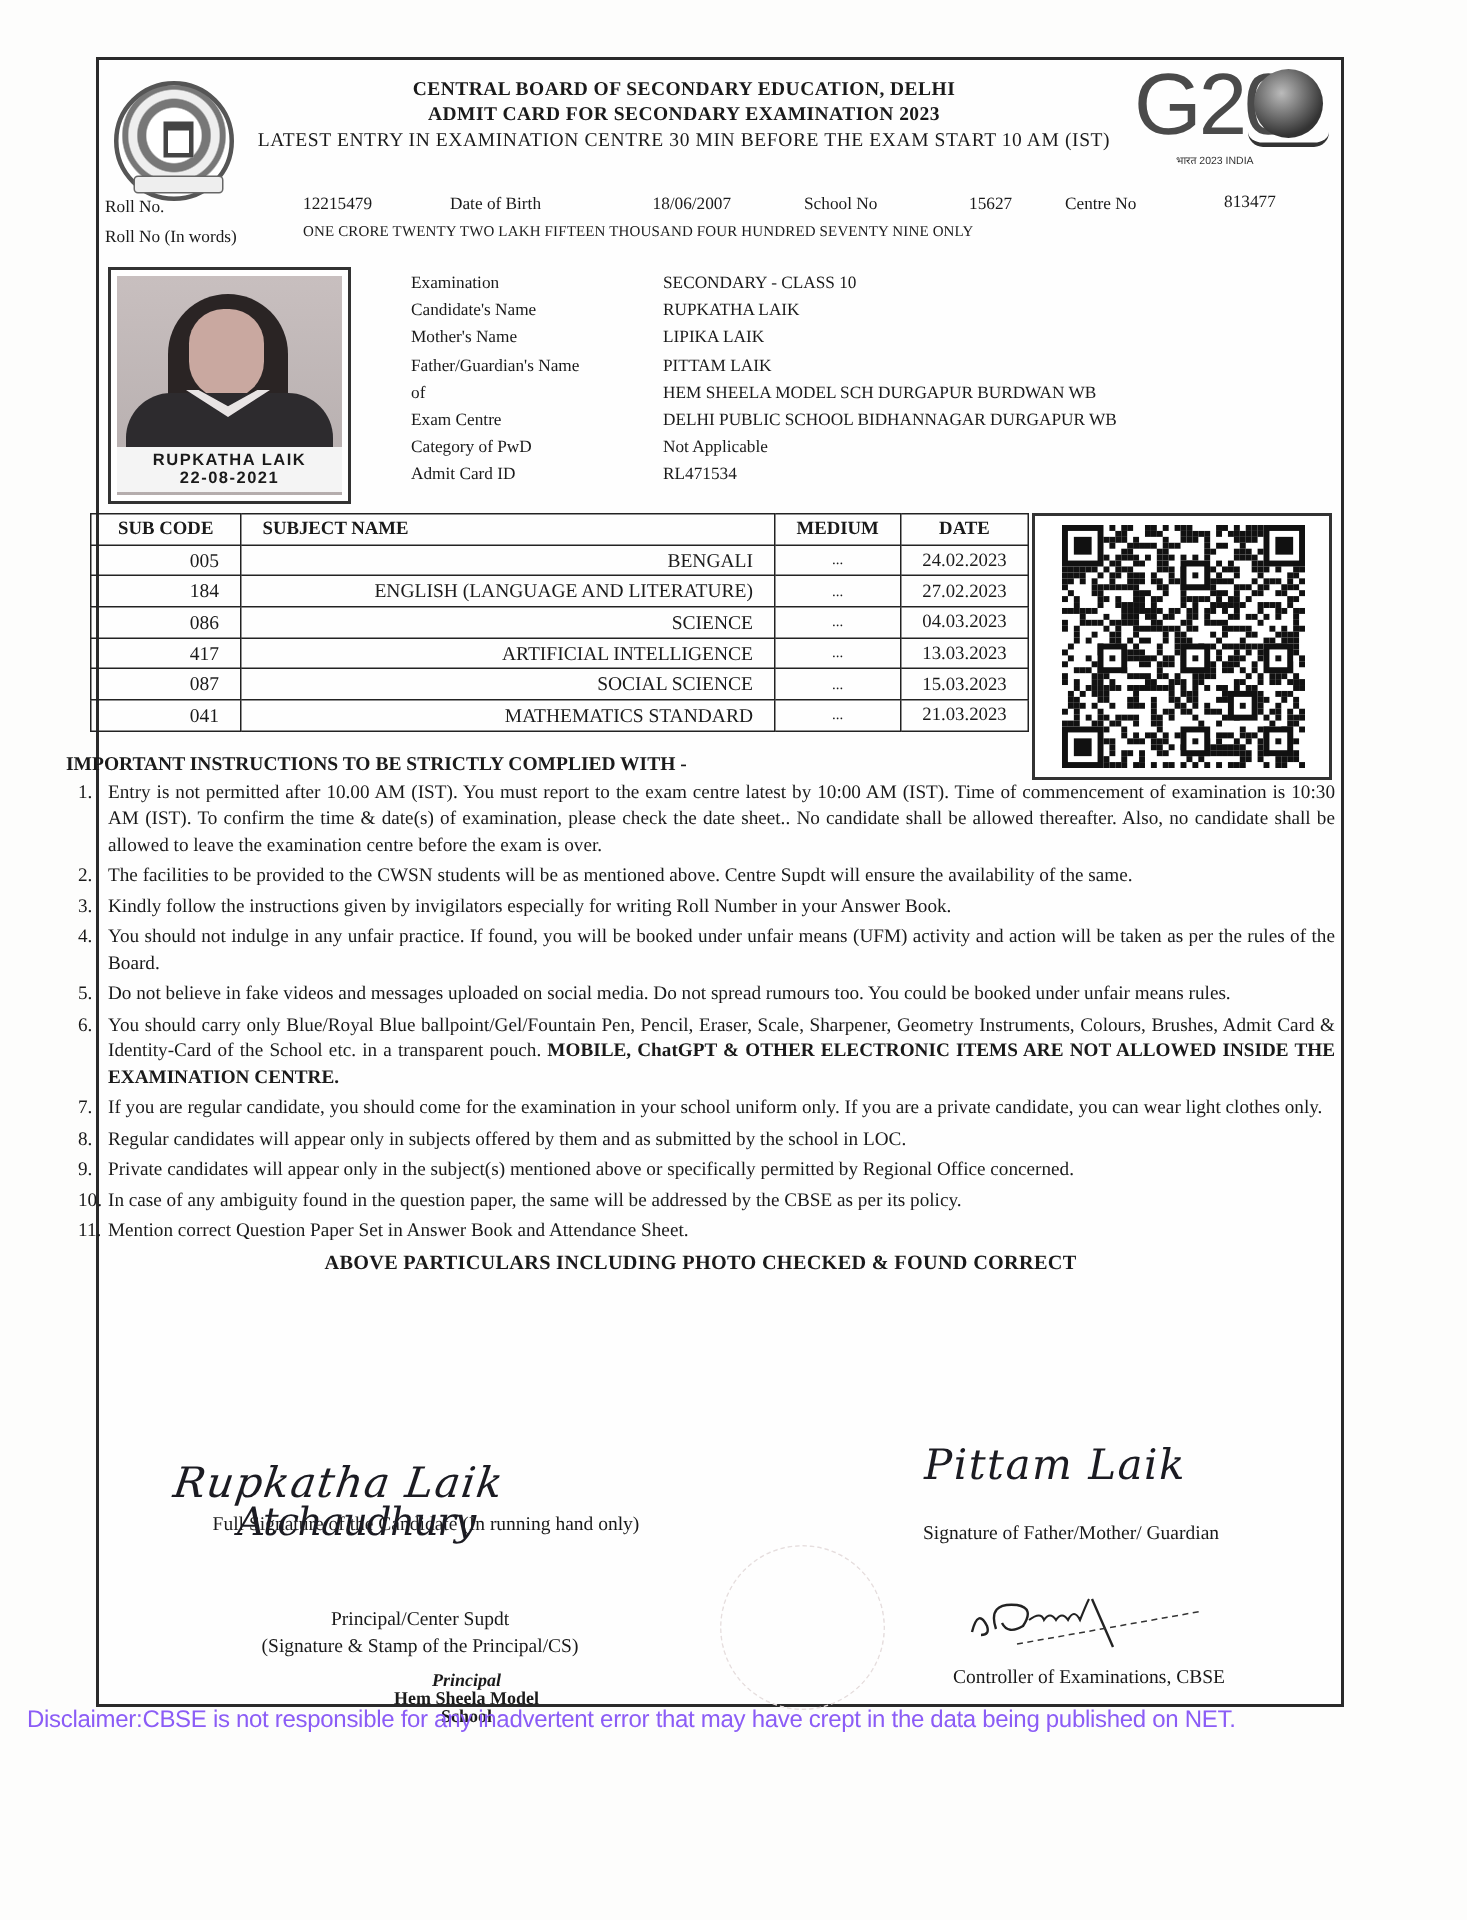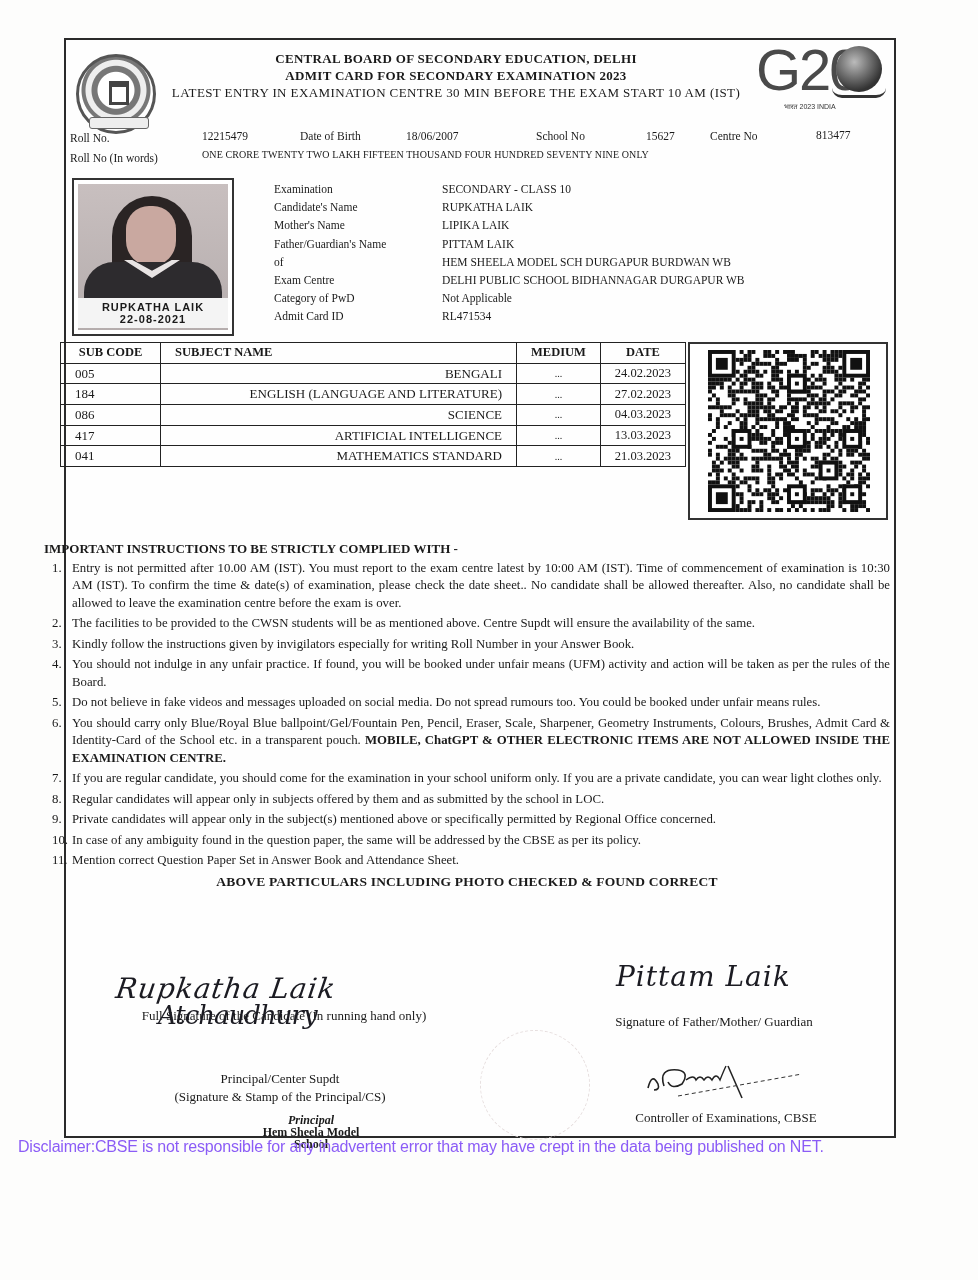--- a/index.html
+++ b/index.html
@@ -40,26 +40,26 @@
   .photo .caption { position: absolute; left: 0; right: 0; bottom: 2px; background: #f4f4f4; text-align: center; font-family: "Liberation Sans", sans-serif; font-weight: bold; font-size: 11px; line-height: 12px; letter-spacing: 1px; padding: 3px 0; }
 
   .details { left: 208px; top: 140px; font-size: 11.5px; line-height: 18.2px; }
   .details .row { display: flex; }
   .details .k { width: 168px; }
   .details .v { }
 
   table.subjects { position: absolute; left: -6px; top: 302px; border-collapse: collapse; font-size: 13px; }
   table.subjects th, table.subjects td { border: 1.5px solid #222; padding: 0 14px; height: 20.7px; }
   table.subjects th { font-weight: bold; font-size: 12.5px; }
-  table.subjects td.code { width: 100px; text-align: left; }
+  table.subjects td.code { width: 100px; text-align: right; }
   table.subjects td.name { width: 356px; text-align: right; }
   table.subjects td.med { width: 82px; text-align: center; font-size: 10px; }
   table.subjects td.date { width: 84px; text-align: center; font-size: 12.5px; }
 
-  .instr { left: -28px; top: 500px; width: 852px; font-size: 12.8px; line-height: 17.5px; }
+  .instr { left: -28px; top: 460px; width: 852px; font-size: 12.8px; line-height: 17.5px; }
   .instr .title { font-weight: bold; font-size: 13px; margin-left: 0; }
   .instr ol { margin: 2px 0 0 0; padding: 0; list-style: none; }
   .instr li { display: flex; margin-bottom: 3px; text-align: justify; }
   .instr li .n { width: 20px; flex: none; }
   .instr li .t { flex: 1; }
   .instr .bold-tail { font-weight: bold; }
   .instr .checked { font-weight: bold; text-align: center; margin-top: 0px; font-size: 13.5px; letter-spacing: 0.2px; }
 
   .sig { font-family: "DejaVu Serif", serif; font-style: italic; color: #1b1b22; }
   .sig-candidate { left: 50px; top: 932px; font-size: 28px; transform: skew(-8deg); letter-spacing: 1px; }
@@ -96,21 +96,21 @@
   <div class="abs g20">
     <span class="txt">G20</span>
     <span class="globe"></span>
     <span class="lotus"></span>
     <span class="tag">भारत 2023 INDIA</span>
   </div>
 
   <div class="abs rollrow" style="left:4px;">Roll No.</div>
   <div class="abs rollrow" style="left:136px; top:90px;">12215479</div>
   <div class="abs rollrow" style="left:234px; top:90px;">Date of Birth</div>
-  <div class="abs rollrow" style="left:340px; top:90px;">18/06/2007</div>
+  <div class="abs rollrow" style="left:369px; top:90px;">18/06/2007</div>
   <div class="abs rollrow" style="left:470px; top:90px;">School No</div>
   <div class="abs rollrow" style="left:580px; top:90px;">15627</div>
   <div class="abs rollrow" style="left:644px; top:90px;">Centre No</div>
   <div class="abs rollrow" style="left:750px; top:89px;">813477</div>
   <div class="abs" style="left:4px; top:112px; font-size:11.5px;">Roll No (In words)</div>
   <div class="abs" style="left:136px; top:109px; font-size:10px; letter-spacing:0.1px;">ONE CRORE TWENTY TWO LAKH FIFTEEN THOUSAND FOUR HUNDRED SEVENTY NINE ONLY</div>
 
   <div class="abs photo">
     <div class="img">
       <div class="hair"></div>
@@ -185,20 +185,26 @@
         <td class="code">086</td>
         <td class="name">SCIENCE</td>
         <td class="med">...</td>
         <td class="date">04.03.2023</td>
       </tr>
       <tr>
         <td class="code">417</td>
         <td class="name">ARTIFICIAL INTELLIGENCE</td>
         <td class="med">...</td>
         <td class="date">13.03.2023</td>
+      </tr>
+      <tr>
+        <td class="code">087</td>
+        <td class="name">SOCIAL SCIENCE</td>
+        <td class="med">...</td>
+        <td class="date">15.03.2023</td>
       </tr>
       <tr>
         <td class="code">041</td>
         <td class="name">MATHEMATICS STANDARD</td>
         <td class="med">...</td>
         <td class="date">21.03.2023</td>
       </tr>
     </tbody>
   </table>
 

